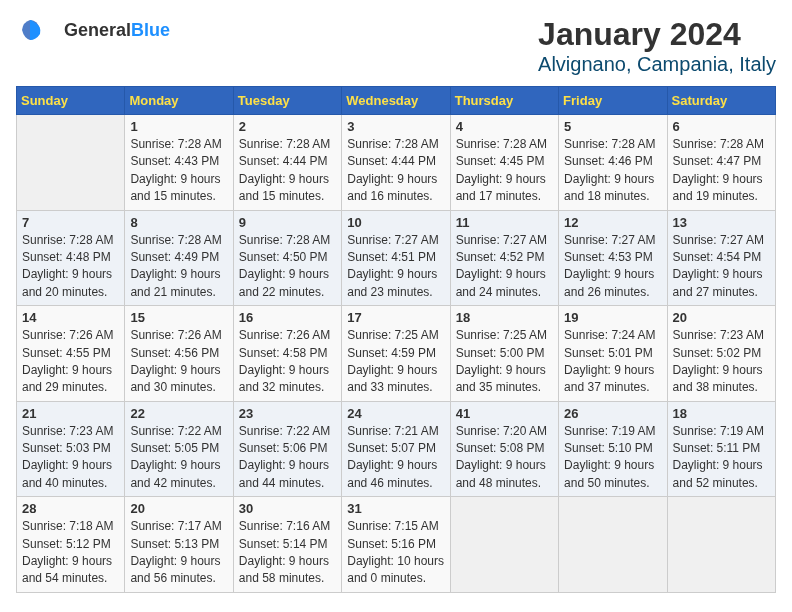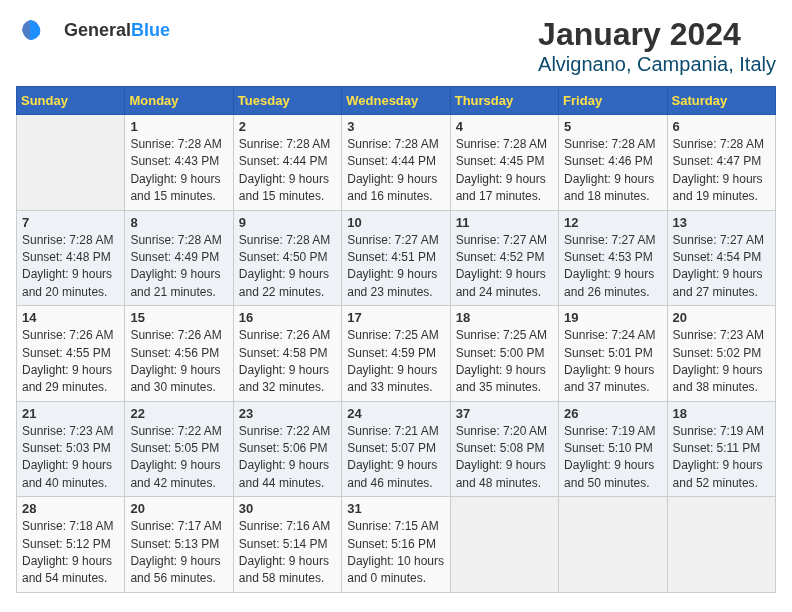--- a/index.html
+++ b/index.html
@@ -219,21 +219,21 @@
         </td>
         <td>
           <span class="day-num">23</span>
           <div class="day-info">Sunrise: 7:22 AM<br>Sunset: 5:06 PM<br>Daylight: 9 hours and 44 minutes.</div>
         </td>
         <td>
           <span class="day-num">24</span>
           <div class="day-info">Sunrise: 7:21 AM<br>Sunset: 5:07 PM<br>Daylight: 9 hours and 46 minutes.</div>
         </td>
         <td>
-          <span class="day-num">37</span>
+          <span class="day-num">41</span>
           <div class="day-info">Sunrise: 7:20 AM<br>Sunset: 5:08 PM<br>Daylight: 9 hours and 48 minutes.</div>
         </td>
         <td>
           <span class="day-num">26</span>
           <div class="day-info">Sunrise: 7:19 AM<br>Sunset: 5:10 PM<br>Daylight: 9 hours and 50 minutes.</div>
         </td>
         <td>
           <span class="day-num">18</span>
           <div class="day-info">Sunrise: 7:19 AM<br>Sunset: 5:11 PM<br>Daylight: 9 hours and 52 minutes.</div>
         </td>

